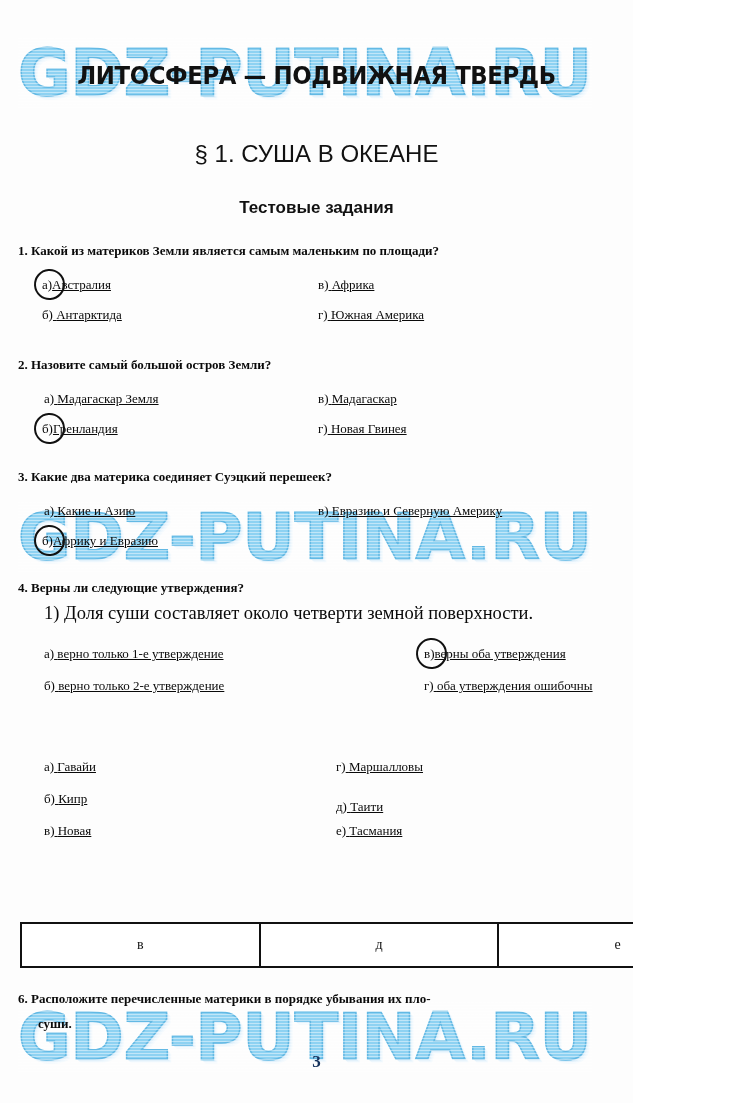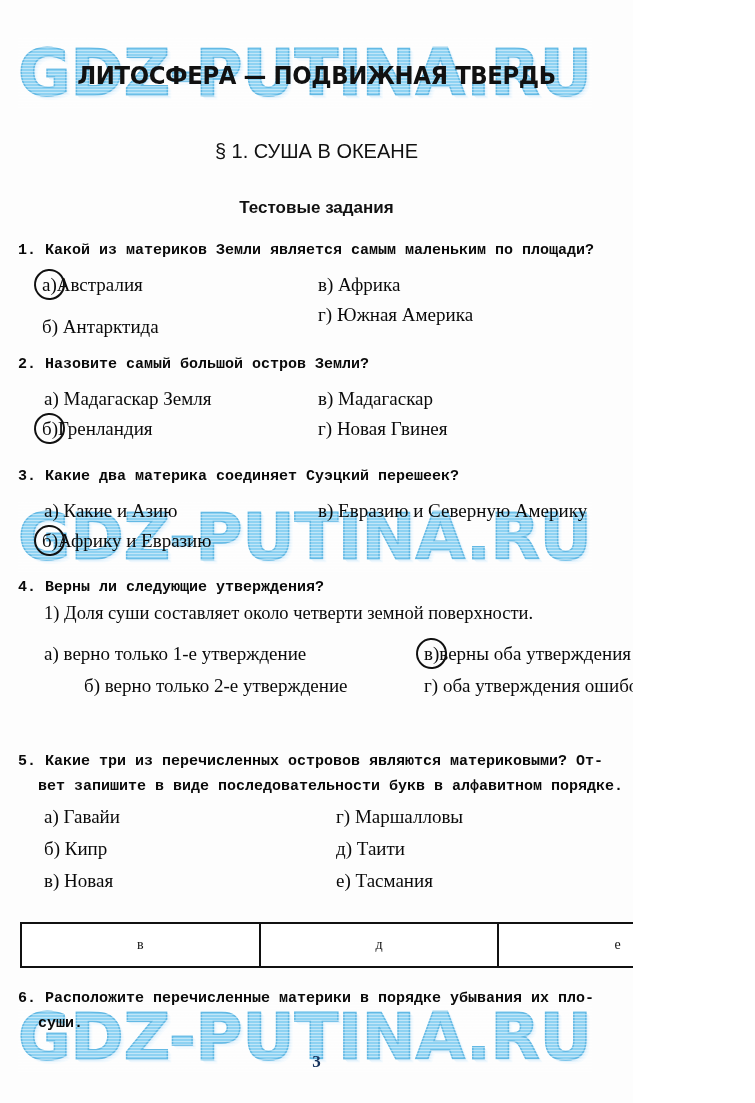--- a/index.html
+++ b/index.html
@@ -82,21 +82,21 @@
     transform: scaleX(0.95);
   }
 
   .section-title {
     position: absolute;
     left: 0; right: 0;
     top: 140px;
     text-align: center;
     font-family: "Liberation Sans", sans-serif;
     font-weight: normal;
-    font-size: 20px;
+    font-size: 24px;
     color: #111;
   }
 
   .subtitle {
     position: absolute;
     left: 0; right: 0;
     top: 198px;
     text-align: center;
     font-family: "Liberation Sans", sans-serif;
     font-weight: bold;
@@ -104,23 +104,23 @@
     color: #111;
   }
 
   
   .q {
     position: absolute;
     left: 18px;
     width: 722px;
   }
   .q-stem {
-    font-family: Liberation Mono, monospace;
-    font-weight: bold;
-    font-size: 15px;
+    font-family: Liberation Serif, serif;
+    font-weight: bold;
+    font-size: 13px;
     line-height: 25px;
     color: #0a0a0a;
   }
   .q-stem .cont {
     display: block;
     padding-left: 20px;
   }
   .q-sub {
     font-family: "Liberation Serif", serif;
     font-size: 18.5px;
@@ -132,23 +132,24 @@
     padding-left: 22px;
   }
 
   .opts {
     position: relative;
     margin-top: 4px;
   }
   .opt {
     position: absolute;
     font-family: "Liberation Serif", serif;
-    font-size: 19px;
+    font-size: 13px;
     line-height: 20px;
     white-space: nowrap;
+    text-decoration: underline;
   }
   .opt .lab { position: relative; display: inline-block; }
   .opt .txt { }
 
   
   .circled > .lab::before {
     content: "";
     position: absolute;
     left: -8px;
     top: -6px;
@@ -212,21 +213,21 @@
     <div class="section-title">§ 1. СУША В ОКЕАНЕ</div>
     <div class="subtitle">Тестовые задания</div>
 
     <div class="q" style="top:238px;">
       <div class="q-stem">
         <span>1.</span>
         <span>Какой из материков Земли является самым маленьким по площади?</span>
       </div>
       <div class="opts" style="height:62px;">
         <div class="opt circled" style="left:24px;  top:8px;"><span class="lab">а)</span><span class="txt">Австралия</span></div>
-        <div class="opt" style="left:24px;  top:38px;margin-top:12px;"><span class="lab">б)</span> <span class="txt">Антарктида</span></div>
+        <div class="opt" style="left:24px;  top:38px;"><span class="lab">б)</span> <span class="txt">Антарктида</span></div>
         <div class="opt" style="left:300px; top:8px;"><span class="lab">в)</span> <span class="txt">Африка</span></div>
         <div class="opt" style="left:300px; top:38px;"><span class="lab">г)</span> <span class="txt">Южная Америка</span></div>
       </div>
     </div>
 
     <div class="q" style="top:352px;">
       <div class="q-stem">
         <span>2.</span>
         <span>Назовите самый большой остров Земли?</span>
       </div>
@@ -254,38 +255,33 @@
       <div class="q-stem">
         <span>4.</span>
         <span>Верны ли следующие утверждения?</span>
       </div>
       <div class="q-sub">
         <span>1)</span>
         <span>Доля суши составляет около четверти земной поверхности.</span>
       </div>
       <div class="opts" style="height:62px; margin-top:10px;">
         <div class="opt" style="left:26px;  top:8px;"><span class="lab">а)</span> <span class="txt">верно только 1-е утверждение</span></div>
-        <div class="opt" style="left:26px;  top:40px;margin-left:40px;"><span class="lab">б)</span> <span class="txt">верно только 2-е утверждение</span></div>
+        <div class="opt" style="left:26px;  top:40px;"><span class="lab">б)</span> <span class="txt">верно только 2-е утверждение</span></div>
         <div class="opt circled" style="left:406px; top:8px;"><span class="lab">в)</span><span class="txt">верны оба утверждения</span></div>
         <div class="opt" style="left:406px; top:40px;"><span class="lab">г)</span> <span class="txt">оба утверждения ошибочны</span></div>
       </div>
     </div>
 
     <div class="q" style="top:749px;">
-      <div class="q-stem">
-        <span>5.</span>
-        <span>Какие три из перечисленных островов являются материковыми? От-</span>
-        <span class="cont">вет запишите в виде последовательности букв в алфавитном порядке.</span>
-      </div>
       <div class="opts" style="height:95px; text-align:right;">
         <div class="opt" style="left:26px;  top:4px;"><span class="lab">а)</span> <span class="txt">Гавайи</span></div>
         <div class="opt" style="left:26px;  top:36px;"><span class="lab">б)</span> <span class="txt">Кипр</span></div>
         <div class="opt" style="left:26px;  top:68px;"><span class="lab">в)</span> <span class="txt">Новая</span></div>
         <div class="opt" style="left:318px; top:4px;"><span class="lab">г)</span> <span class="txt">Маршалловы</span></div>
-        <div class="opt" style="left:318px; top:36px;"><span class="lab">д)</span> <span class="txt">Таити</span></div>
+        <div class="opt" style="left:318px; top:44px;"><span class="lab">д)</span> <span class="txt">Таити</span></div>
         <div class="opt" style="left:318px; top:68px;"><span class="lab">е)</span> <span class="txt">Тасмания</span></div>
       </div>
     </div>
 
     <div class="ans-table">
       <div class="ans-cell">в</div>
       <div class="ans-cell">д</div>
       <div class="ans-cell">е</div>
     </div>
 

